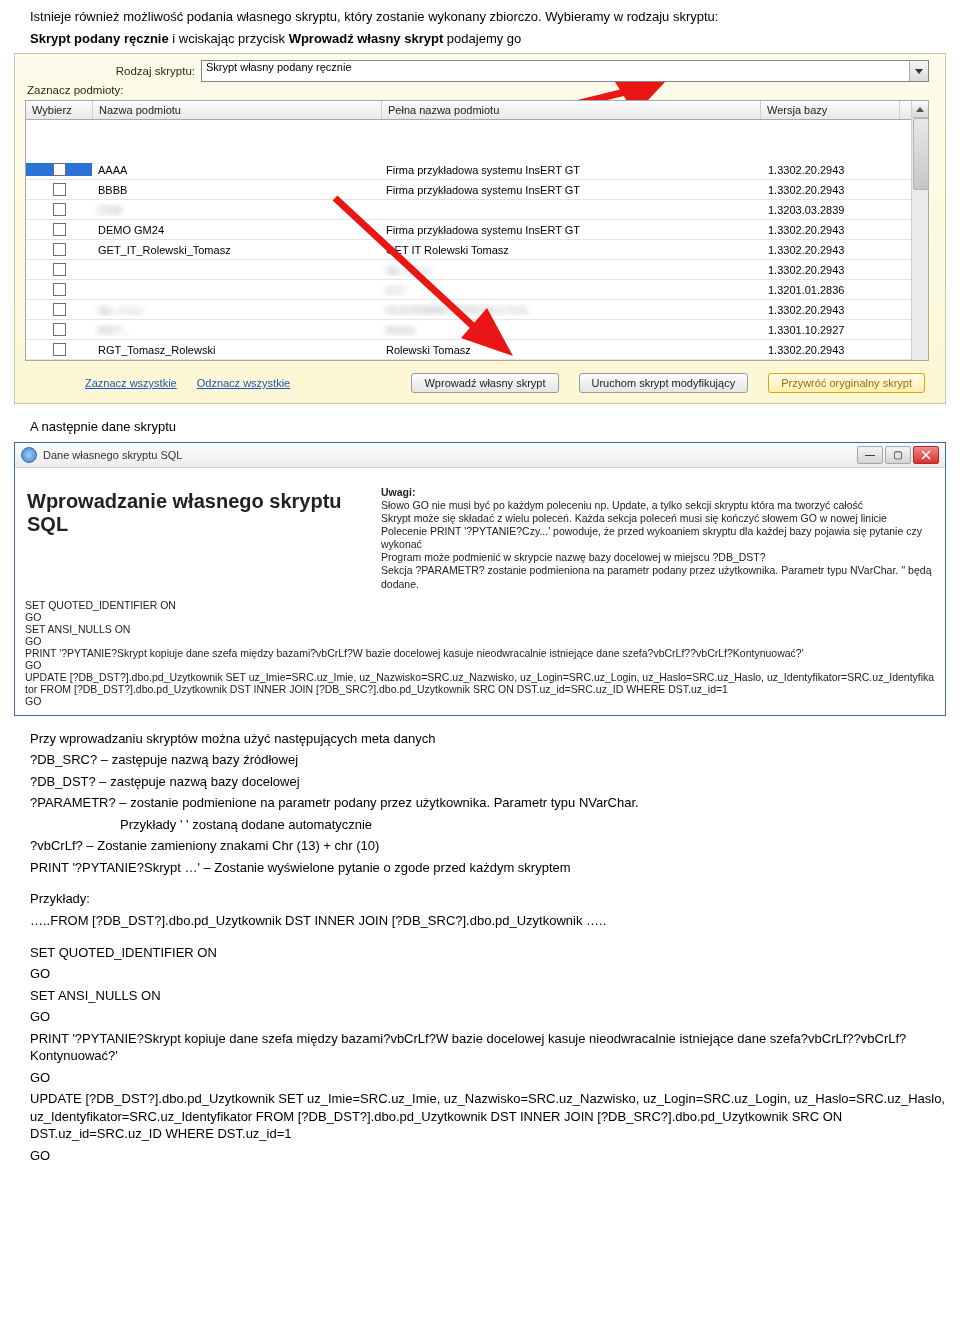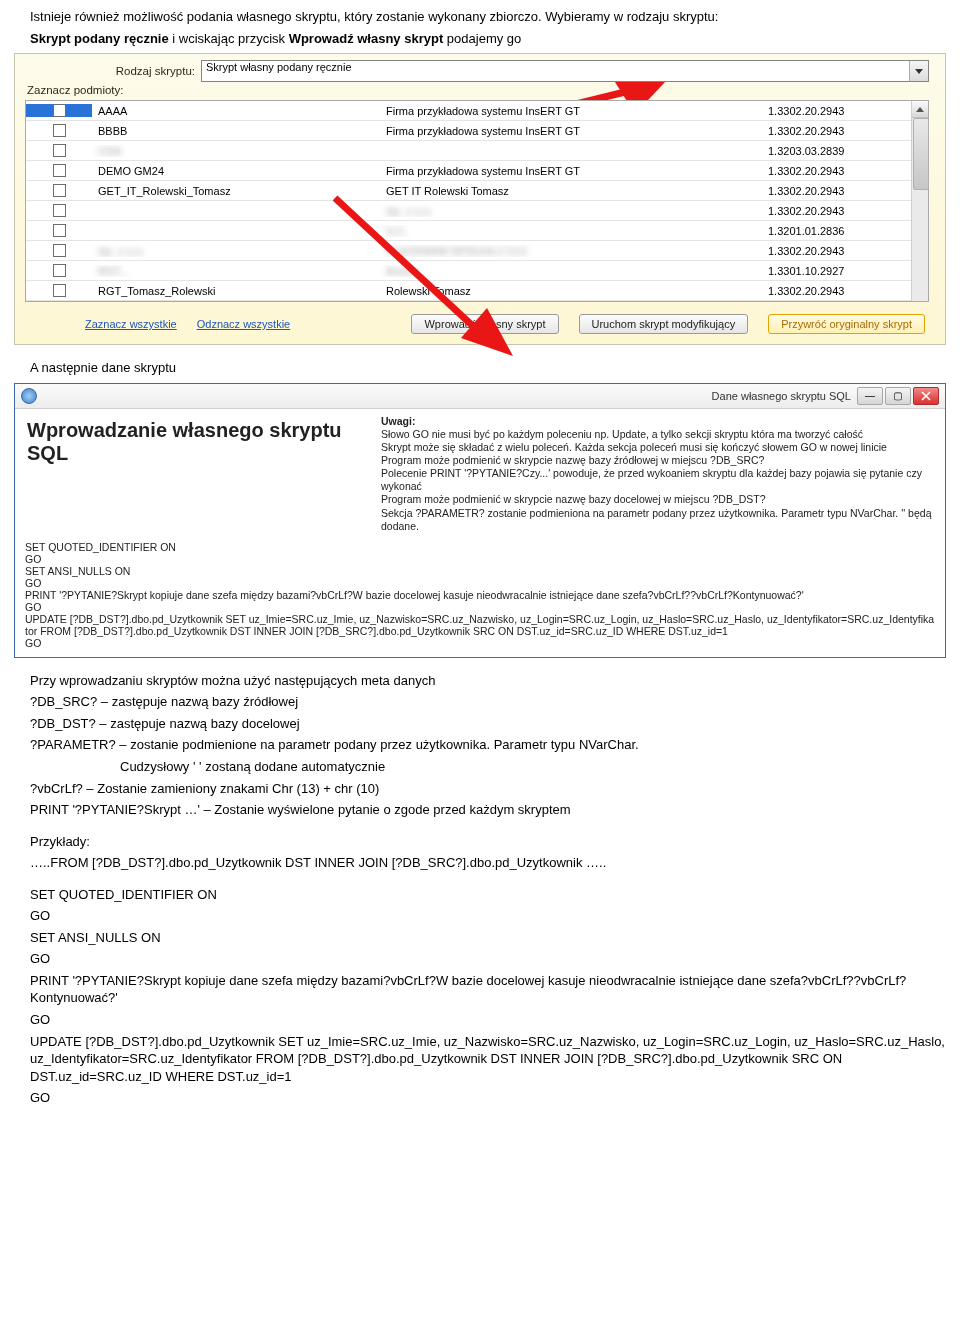--- a/index.html
+++ b/index.html
@@ -62,21 +62,21 @@
     border-right: 1px solid #cfcfcf;
     color: #222;
     white-space: nowrap;
   }
   .w-wyb { width: 54px; }
   .w-nazwa { width: 276px; }
   .w-pelna { flex: 1; }
   .w-wer { width: 126px; }
   .w-sb { width: 16px; border-right: none; }
 
-  .grid-body { position: relative; }
+  .grid-body { position: relative; margin-top: 40px; }
   .grow { display: flex; border-bottom: 1px solid #e4e4e4; height: 19px; align-items: center; }
   .gc { padding: 0 6px; white-space: nowrap; overflow: hidden; text-overflow: ellipsis; }
   .gc.w-wyb { display: flex; align-items: center; justify-content: center; }
   .cb { width: 11px; height: 11px; border: 1px solid #6d6d6d; background: #fff; }
   .sel .gc.w-wyb { background: #2a73d6; }
   .blurred { color: transparent; text-shadow: 0 0 6px #999; }
   .grid-sb {
     position: absolute; right: 0; top: 0; width: 16px; height: 100%;
     background: #eaeaea; border-left: 1px solid #cfcfcf;
   }
@@ -117,32 +117,32 @@
     margin: 6px 0 14px 0;
     font-size: 11px;
   }
   .title2 {
     display: flex; align-items: center; gap: 6px;
     background: linear-gradient(#fcfcfc,#ececec);
     border-bottom: 1px solid #cfcfcf;
     padding: 3px 6px;
     position: relative;
   }
-  .title2 .t { flex: 1; color: #333; text-align: right; }
+  .title2 .t { flex: 1; color: #333; }
   .winicon {
     width: 14px; height: 14px; border-radius: 50%;
     background: radial-gradient(#a2d0f6,#3b7ecb);
     border: 1px solid #3b6aa6;
   }
   .winbtns { display:flex; gap:2px; }
   .wb { width:24px; height:16px; background:linear-gradient(#f4f4f4,#d6d6d6); border:1px solid #a7a7a7; border-radius:2px; display:flex; align-items:center; justify-content:center; font-size:10px; }
   .wb.close { background: linear-gradient(#f08989,#d93030); color:#fff; border-color:#b22a2a;}
   .wb.close svg { width:10px;height:10px; }
 
-  .p2-body { display:flex; }
+  .p2-body { display:flex;margin-top:12px; }
   .p2-left {
     width: 340px; padding: 10px 12px 4px 12px;
   }
   .big { font-size: 20px; font-weight: bold; color:#222; }
   .p2-right { flex:1; padding: 6px 10px 4px 2px; font-size: 10.5px; color:#222; line-height: 1.25;}
   .p2-right .u { font-weight: bold; }
 
   .sql {
     padding: 4px 10px 8px 10px;
     font-size: 10.5px;
@@ -179,20 +179,27 @@
 
   <svg class="red-arrow1" viewBox="0 0 460 120">
     <defs></defs>
     <line x1="10" y1="110" x2="420" y2="10" stroke="#ea1515" stroke-width="7"></line>
     <polygon points="460,0 410,0 430,32" fill="#ea1515"></polygon>
   </svg>
 
   <div class="zaz">Zaznacz podmioty:</div>
 
   <div class="grid">
+    <div class="grid-head">
+      <div class="gh w-wyb">Wybierz</div>
+      <div class="gh w-nazwa">Nazwa podmiotu</div>
+      <div class="gh w-pelna">Pełna nazwa podmiotu</div>
+      <div class="gh w-wer">Wersja bazy</div>
+      <div class="gh w-sb"></div>
+    </div>
     <div class="grid-body" id="grid-body">
         <div class="grow sel">
           <div class="gc w-wyb">
             <span class="cb"></span>
           </div>
           <div class="gc w-nazwa">AAAA</div>
           <div class="gc w-pelna">Firma przykładowa systemu InsERT GT</div>
           <div class="gc w-wer">1.3302.20.2943</div>
           <div class="gc w-sb"></div>
         </div>
@@ -319,41 +326,40 @@
     </div>
   </div>
   <div class="p2-body">
     <div class="p2-left">
       <div class="big">Wprowadzanie własnego skryptu SQL</div>
     </div>
     <div class="p2-right">
       <div class="u">Uwagi:</div>
       <div>Słowo GO nie musi być po każdym poleceniu np. Update, a tylko sekcji skryptu która ma tworzyć całość</div>
       <div>Skrypt może się składać z wielu poleceń. Każda sekcja poleceń musi się kończyć słowem GO w nowej linicie</div>
-      <div>Program może podmienić w skrypcie nazwę bazy źródłowej w miejscu ?DB_SRC?</div>
       <div>Polecenie PRINT '?PYTANIE?Czy...' powoduje, że przed wykoaniem skryptu dla każdej bazy pojawia się pytanie czy wykonać</div>
       <div>Program może podmienić w skrypcie nazwę bazy docelowej w miejscu  ?DB_DST?</div>
       <div>Sekcja ?PARAMETR? zostanie podmieniona na parametr podany przez użytkownika. Parametr typu NVarChar. '' będą dodane.</div>
     </div>
   </div>
   <div class="sql">SET QUOTED_IDENTIFIER ON
 GO
 SET ANSI_NULLS ON
 GO
 PRINT '?PYTANIE?Skrypt kopiuje dane szefa między bazami?vbCrLf?W bazie docelowej kasuje nieodwracalnie istniejące dane szefa?vbCrLf??vbCrLf?Kontynuować?'
 GO
 UPDATE [?DB_DST?].dbo.pd_Uzytkownik SET uz_Imie=SRC.uz_Imie, uz_Nazwisko=SRC.uz_Nazwisko, uz_Login=SRC.uz_Login, uz_Haslo=SRC.uz_Haslo, uz_Identyfikator=SRC.uz_Identyfikator FROM [?DB_DST?].dbo.pd_Uzytkownik DST INNER JOIN [?DB_SRC?].dbo.pd_Uzytkownik SRC ON DST.uz_id=SRC.uz_ID WHERE DST.uz_id=1
 GO</div>
 </div>
 
 <p class="para">Przy wprowadzaniu skryptów można użyć następujących meta danych</p>
 <p class="para">?DB_SRC? – zastępuje nazwą bazy źródłowej</p>
 <p class="para">?DB_DST? – zastępuje nazwą bazy docelowej</p>
 <p class="para">?PARAMETR? – zostanie podmienione na parametr podany przez użytkownika. Parametr typu NVarChar.</p>
-<p class="para indent">Cudzysłowy ' ' zostaną dodane automatycznie</p>
+<p class="para indent">Przykłady ' ' zostaną dodane automatycznie</p>
 <p class="para">?vbCrLf? – Zostanie zamieniony znakami Chr (13) + chr (10)</p>
 <p class="para">PRINT '?PYTANIE?Skrypt …' – Zostanie wyświelone pytanie o zgode przed każdym skryptem</p>
 
 <div class="section-gap"></div>
 
 <p class="para">Przykłady:</p>
 <p class="para">…..FROM [?DB_DST?].dbo.pd_Uzytkownik DST INNER JOIN [?DB_SRC?].dbo.pd_Uzytkownik …..</p>
 
 <div class="section-gap"></div>
 

